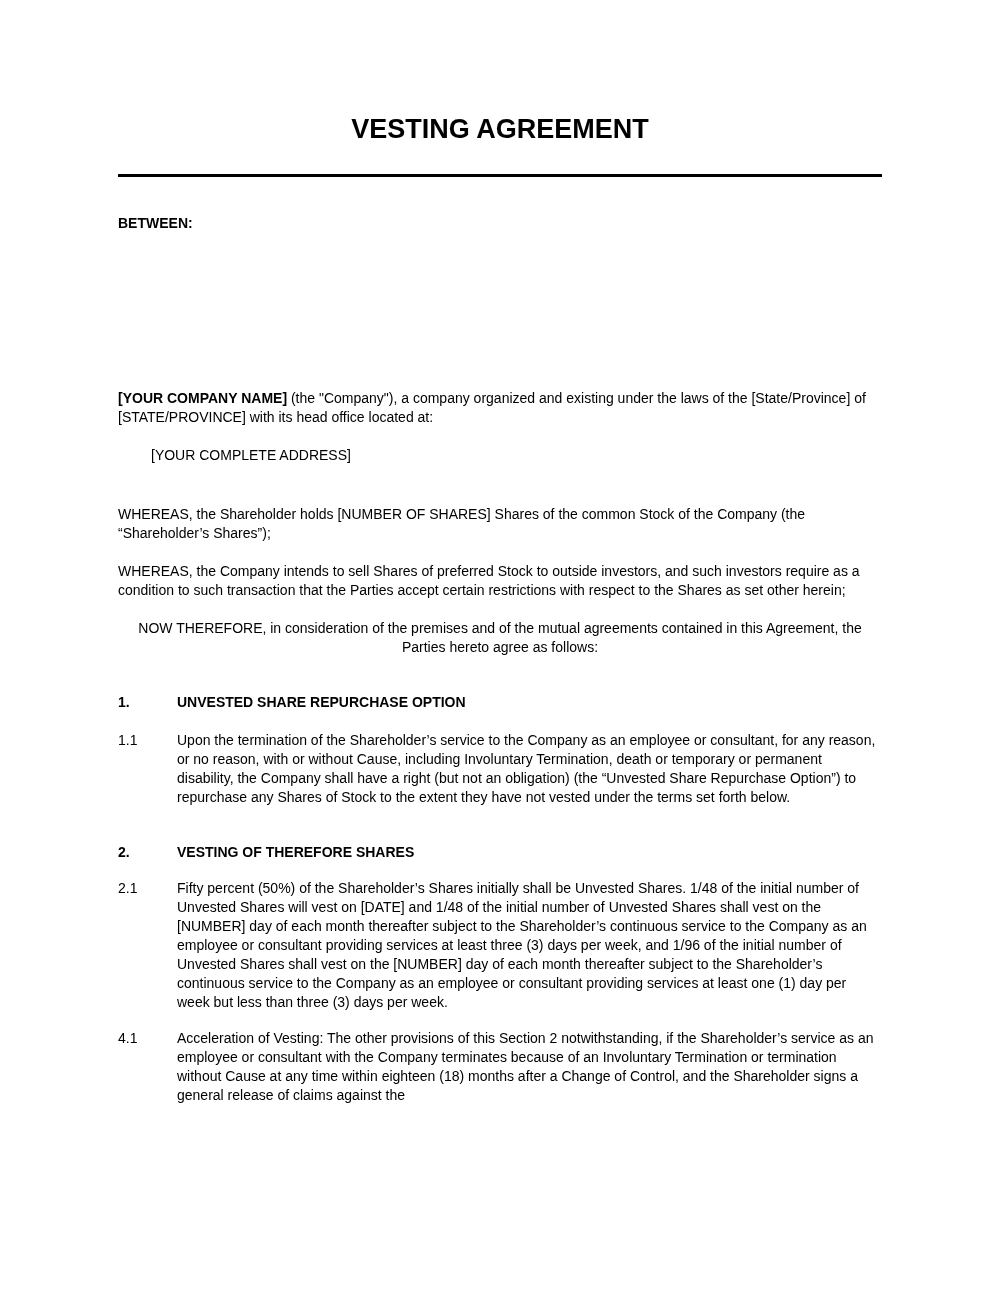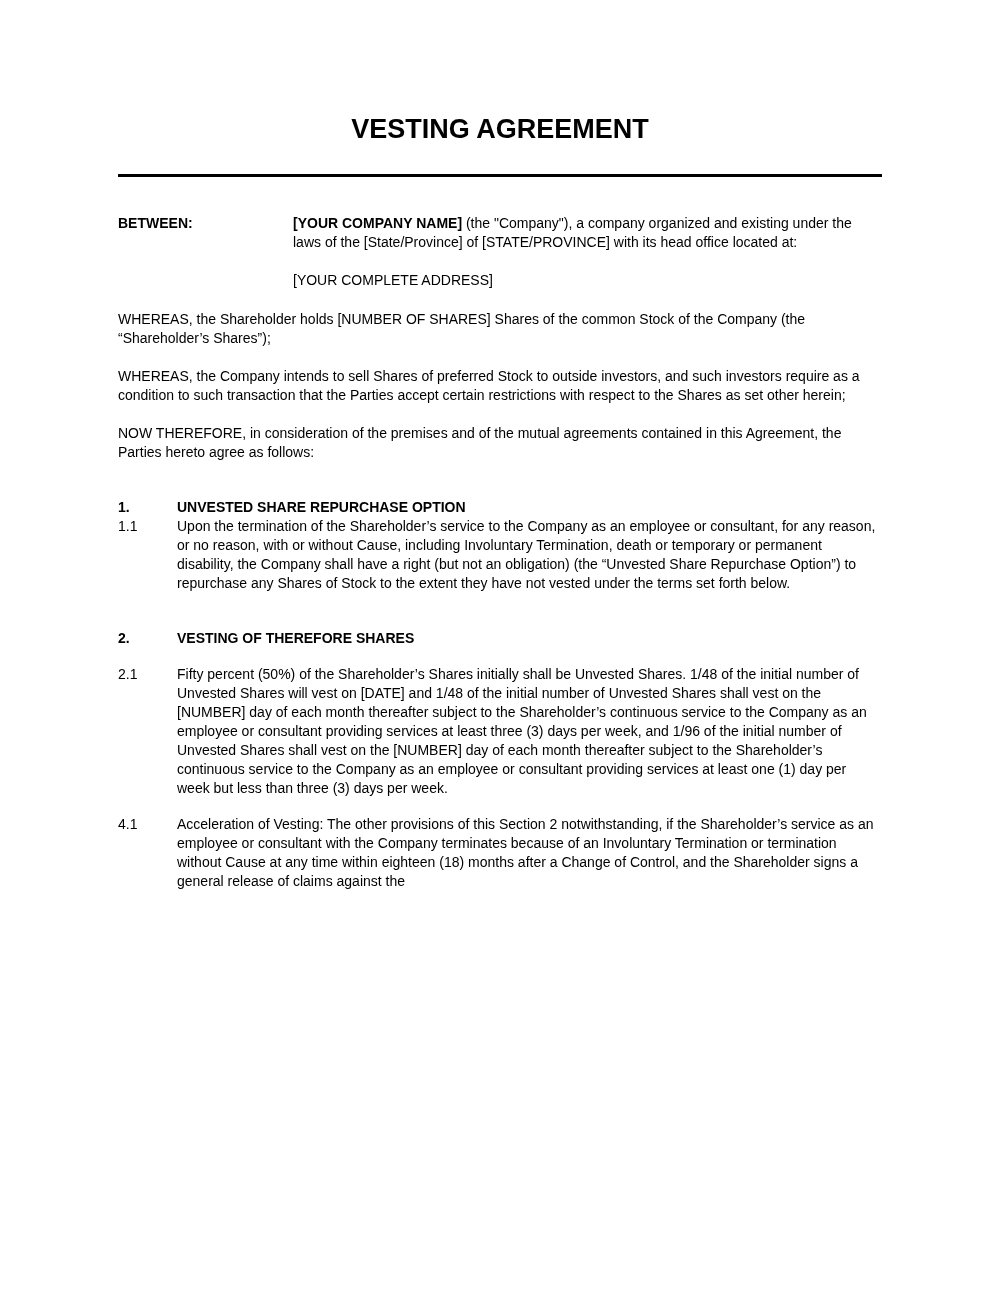--- a/index.html
+++ b/index.html
@@ -32,47 +32,49 @@
   .title-rule {
     height: 3px;
     background: #000000;
     margin-top: 29px;
   }
   .intro {
     margin-top: 45px;
   }
   .party-row {
     display: flex;
+    flex-direction: column;
   }
   .party-row.first { margin-top: 37px; }
   .party-row.second { margin-top: 36px; }
   .party-label {
     width: 175px;
     flex: 0 0 175px;
     font-weight: bold;
   }
   .party-body {
     flex: 1 1 auto;
   }
   .party-address {
     margin-top: 19px;
+    margin-left: 33px;
   }
   .b { font-weight: bold; text-align: center; }
-  .recital-0 { margin-top: 20px; }
+  .recital-0 { margin-top: 40px; }
   .recital-1 { margin-top: 19px; }
-  .recital-2 { margin-top: 19px; }
+  .recital-2 { margin-top: 19px; text-align: center; }
   .section-heading {
     display: flex;
     font-weight: bold;
     margin-top: 36px;
   }
   .clause {
     display: flex;
   }
-  .clause-gap-lg { }
+  .clause-gap-lg { margin-top: 19px; }
   .clause-gap-md { margin-top: 17px; justify-content: center; }
   .num-col {
     width: 59px;
     flex: 0 0 59px;
   }
   .text-col {
     flex: 1 1 auto;
   }
   .footer {
     position: absolute;

